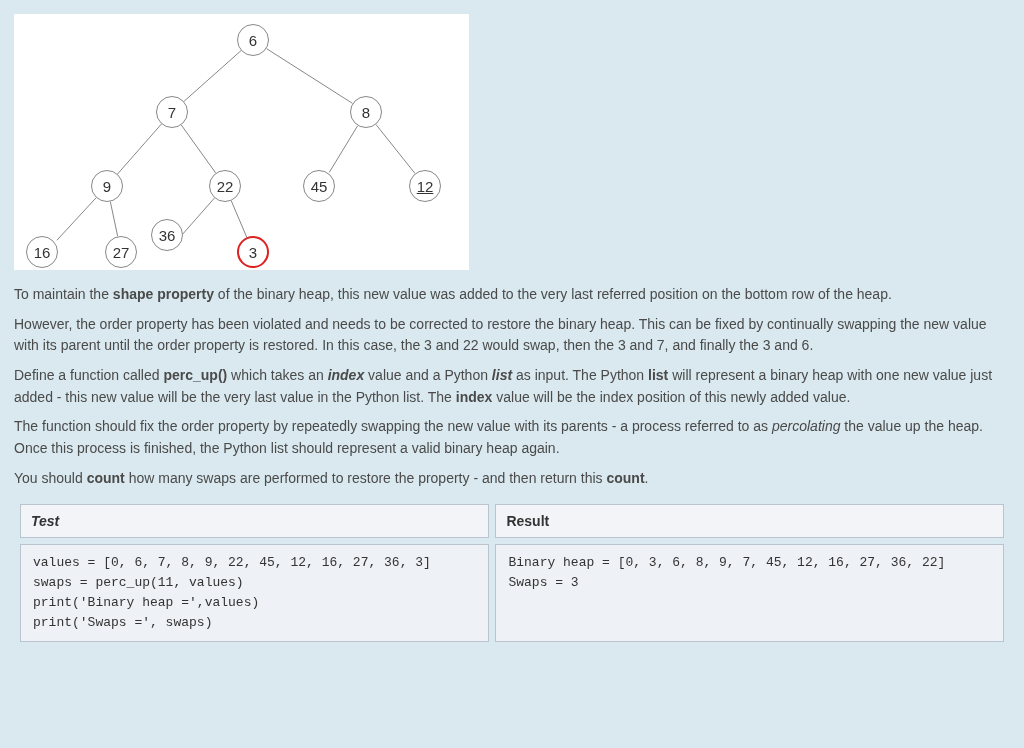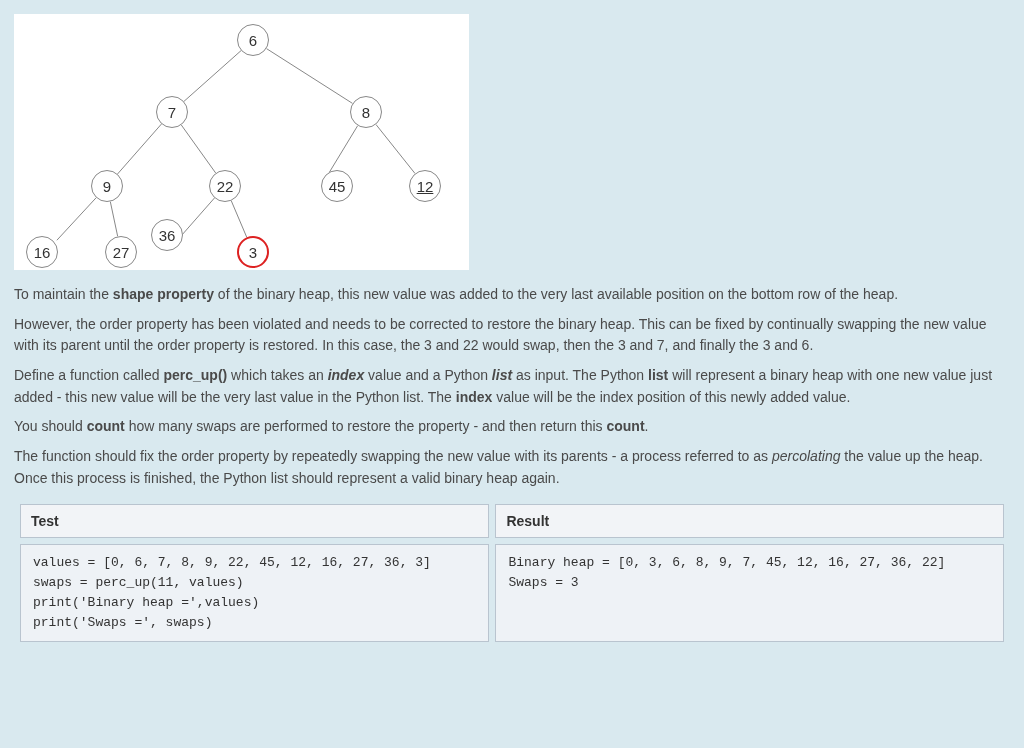--- a/index.html
+++ b/index.html
@@ -97,51 +97,51 @@
         <line x1="82.14012625560444" y1="183.75002733000176" x2="42.85987374439556" y2="226.24997266999824" stroke="#888" stroke-width="1"></line>
         <line x1="96.32006733368101" y1="187.65174600163905" x2="103.67993266631899" y2="222.34825399836095" stroke="#888" stroke-width="1"></line>
         <line x1="200.43816627634115" y1="184.018638375198" x2="163.56183372365885" y2="225.981361624802" stroke="#888" stroke-width="1"></line>
         <line x1="217.2487975496987" y1="186.7293085100041" x2="232.7512024503013" y2="223.2706914899959" stroke="#888" stroke-width="1"></line>
       </svg>
   <div class="node" style="left: 223px; top: 10px;">6</div>
       <div class="node" style="left: 142px; top: 82px;">7</div>
       <div class="node" style="left: 336px; top: 82px;">8</div>
       <div class="node" style="left: 77px; top: 156px;">9</div>
       <div class="node" style="left: 195px; top: 156px;">22</div>
-      <div class="node" style="left: 307px; top: 156px;">45</div>
+      <div class="node" style="left: 289px; top: 156px;">45</div>
       <div class="node" style="left: 395px; top: 156px; text-decoration: underline;">12</div>
       <div class="node" style="left: 12px; top: 222px;">16</div>
       <div class="node" style="left: 91px; top: 222px;">27</div>
       <div class="node" style="left: 137px; top: 205px;">36</div>
       <div class="node new" style="left: 223px; top: 222px;">3</div>
     </div>
 
   <div class="para">
-    <span>To maintain the </span><b>shape property</b><span> of the binary heap, this new value was added to the very last available position on the bottom row of the heap.</span>
+    <span>To maintain the </span><b>shape property</b><span> of the binary heap, this new value was added to the very last referred position on the bottom row of the heap.</span>
   </div>
 
   <div class="para">However, the order property has been violated and needs to be corrected to restore the binary heap.  This can be fixed by continually  swapping the new value with its parent until the order property is restored.  In this case, the 3 and 22 would swap, then the 3 and 7, and finally the 3 and 6.</div>
 
   <div class="para">
     <span>Define a function called </span><b>perc_up()</b><span> which takes an </span><b><i>index</i></b><span> value and a Python </span><b><i>list</i></b><span> as input.  The Python </span><b>list</b><span> will represent a binary heap with one new value just added - this new value will be the very last value in the Python list.  The </span><b>index</b><span> value will be the index position of this newly added value.</span>
   </div>
 
   <div class="para">
-    <span>You should </span><b>count</b><span> how many swaps are performed to restore the property - and then return this </span><b>count</b><span>.</span>
+    <span>The function should fix the order property by repeatedly swapping the new value with its parents - a process referred to as </span><i>percolating</i><span> the value up the heap.  Once this process is finished, the Python list should represent a valid binary heap again.</span>
   </div>
 
   <div class="para">
-    <span>The function should fix the order property by repeatedly swapping the new value with its parents - a process referred to as </span><i>percolating</i><span> the value up the heap.  Once this process is finished, the Python list should represent a valid binary heap again.</span>
+    <span>You should </span><b>count</b><span> how many swaps are performed to restore the property - and then return this </span><b>count</b><span>.</span>
   </div>
 
 
   <table class="example-table">
     <tbody>
         <tr>
-      <th style="width:48%;">Test</th>
+      <th style="width:48%;font-style:italic;">Test</th>
       <th>Result</th>
     </tr>
     <tr>
       <td>
             <div class="code">values = [0, 6, 7, 8, 9, 22, 45, 12, 16, 27, 36, 3]
 swaps = perc_up(11, values)
 print('Binary heap =',values)
 print('Swaps =', swaps)</div>
           </td>
       <td>

